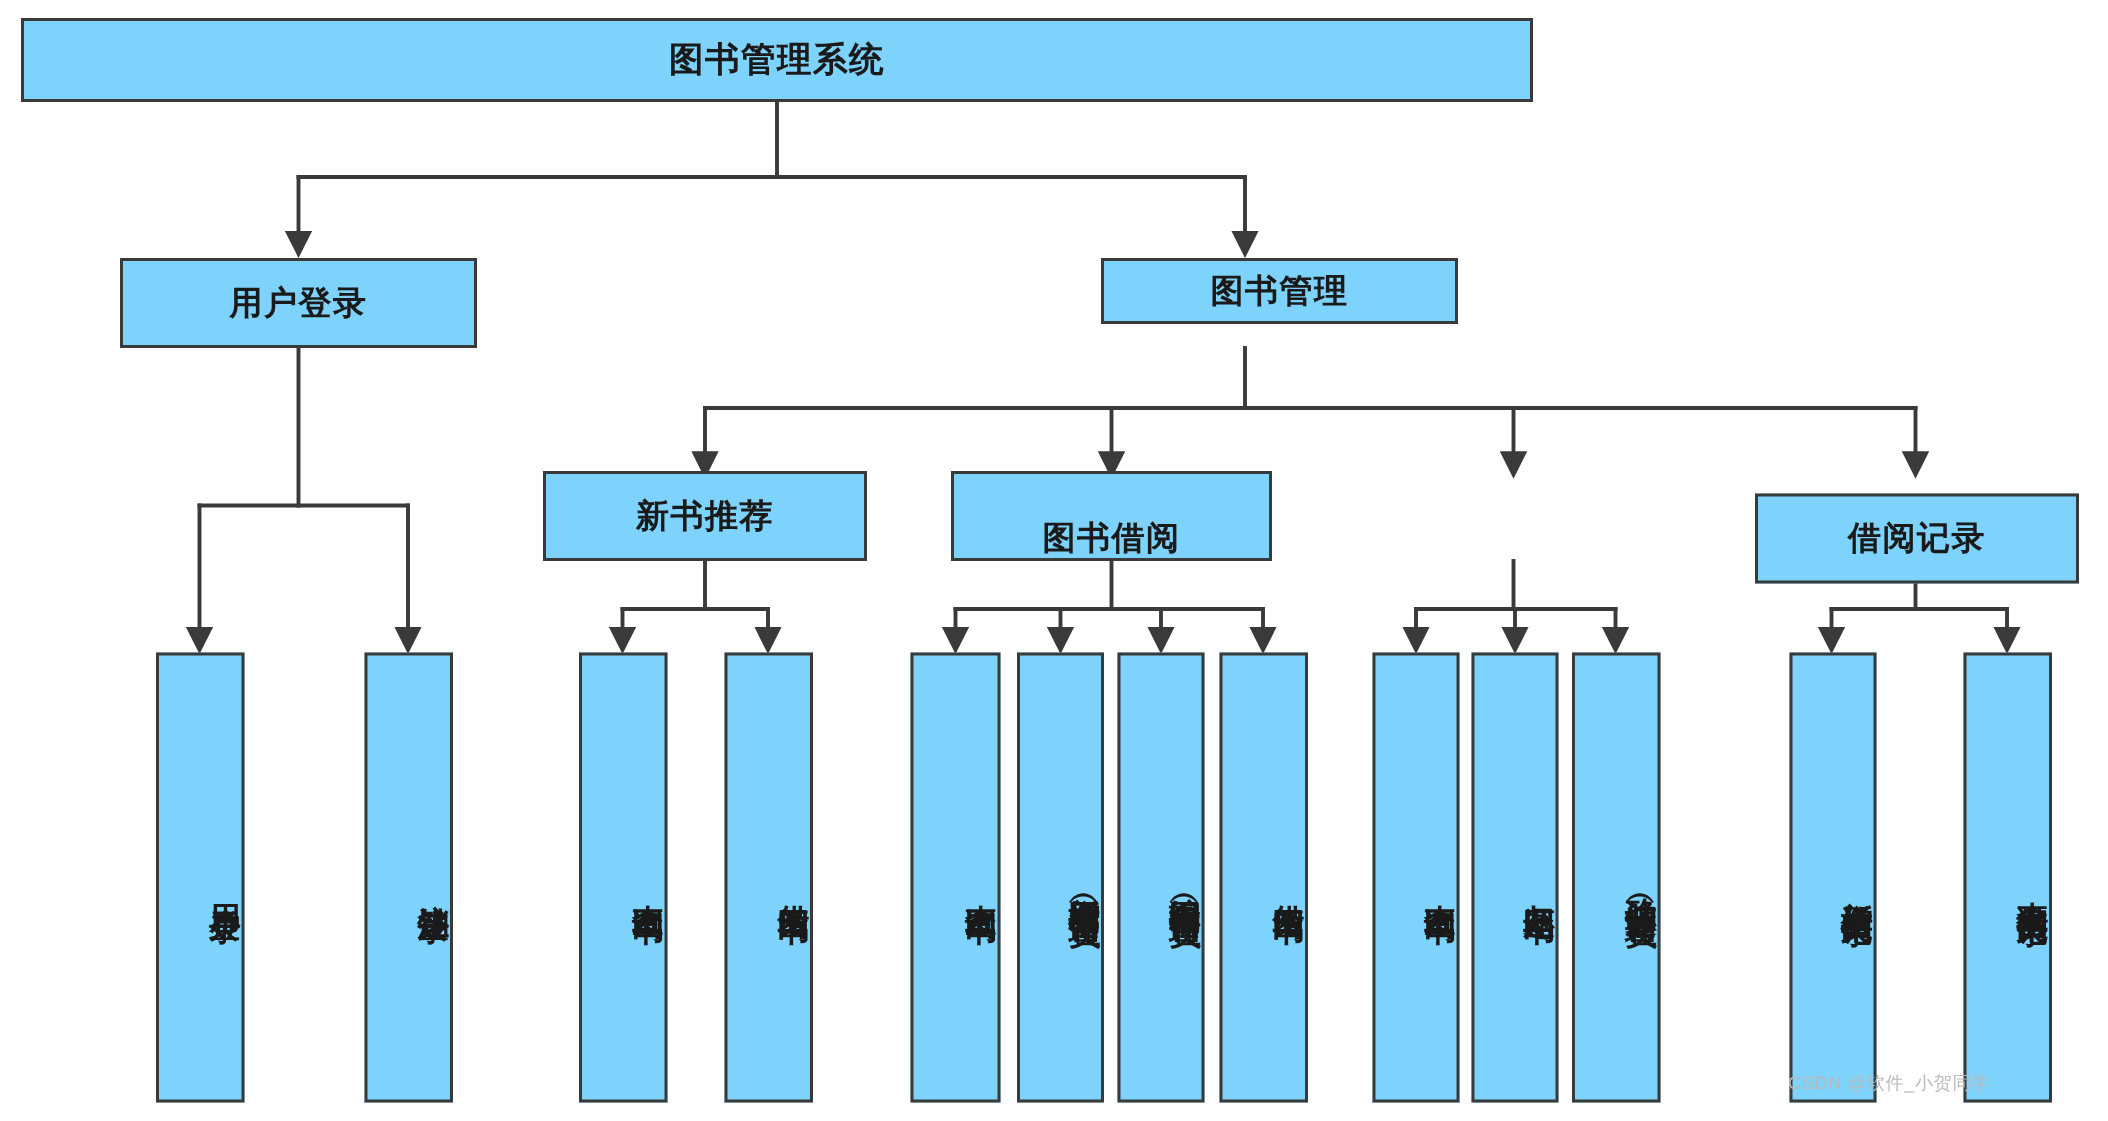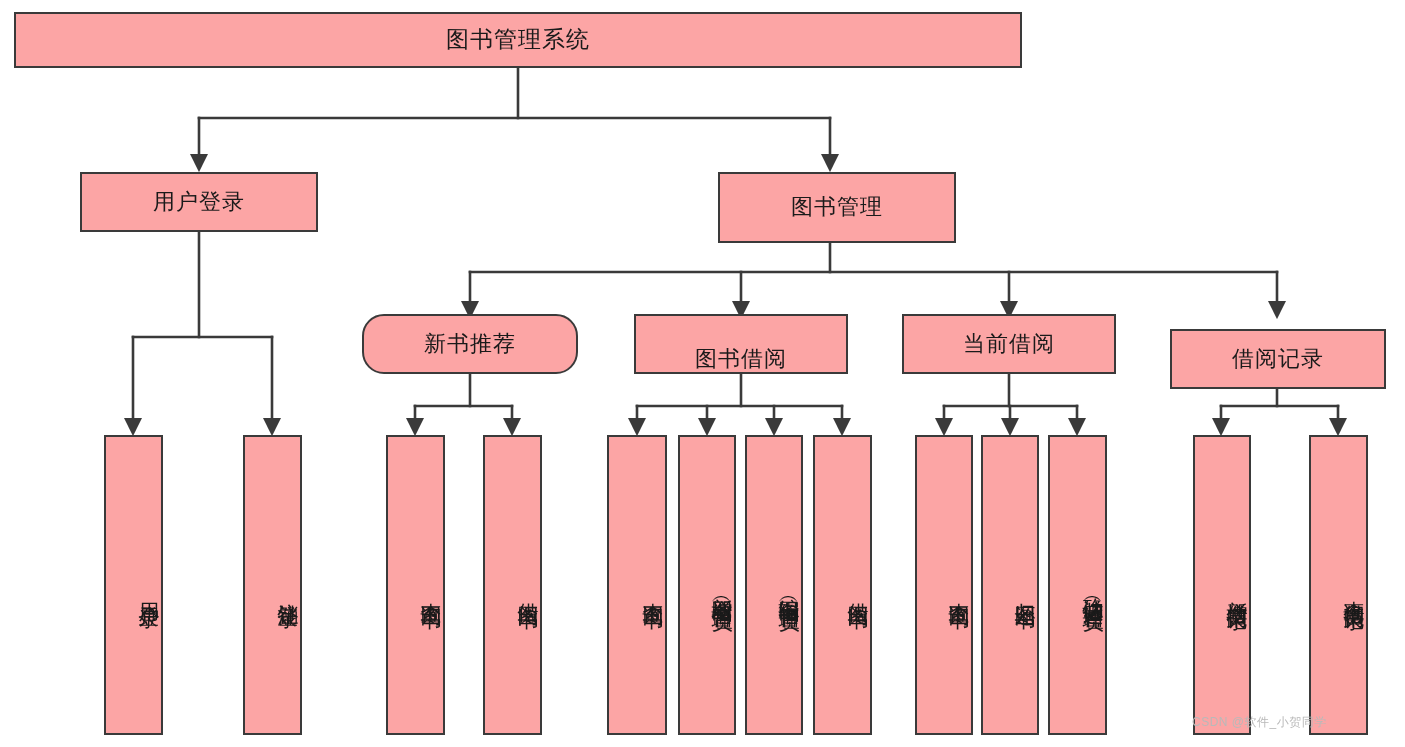--- a/index.html
+++ b/index.html
@@ -23,25 +23,26 @@
     left: 0;
     top: 0;
     width: 1405px;
     height: 747px;
     display: block;
   }
   .node-box {
     position: absolute;
     box-sizing: border-box;
     border: 2px solid #3a3a3a;
-    background: #fca5a5;
+    background: #7dd3fc;
     display: flex;
     align-items: center;
     justify-content: center;
     color: #1a1a1a;
+    font-weight: bold;
   }
   .node-box.horizontal {
     font-size: 22px;
     line-height: 1.2;
     letter-spacing: 1px;
     white-space: nowrap;
   }
   .node-box.root {
     font-size: 23px;
   }
@@ -121,32 +122,29 @@
     </g>
   </svg>
 
   <div class="node-box horizontal root" style="left:14px; top:12px; width:1008px; height:56px;">
     <span>图书管理系统</span>
   </div>
 
   <div class="node-box horizontal" style="left:80px; top:172px; width:238px; height:60px;">
     <span>用户登录</span>
   </div>
-  <div class="node-box horizontal" style="left:718px; top:172px; width:238px; height:71px;">
+  <div class="node-box horizontal" style="left:734px; top:172px; width:238px; height:44px;">
     <span>图书管理</span>
   </div>
 
-  <div class="node-box horizontal" style="left:362px; top:314px; width:216px; height:60px;border-radius:22px;">
+  <div class="node-box horizontal" style="left:362px; top:314px; width:216px; height:60px;">
     <span>新书推荐</span>
   </div>
   <div class="node-box horizontal" style="left:634px; top:314px; width:214px; height:60px;align-items:flex-end;">
     <span>图书借阅</span>
-  </div>
-  <div class="node-box horizontal" style="left:902px; top:314px; width:214px; height:60px;">
-    <span>当前借阅</span>
   </div>
   <div class="node-box horizontal" style="left:1170px; top:329px; width:216px; height:60px;">
     <span>借阅记录</span>
   </div>
 
   <div class="node-box vertical" style="left:104px; top:435px; width:59px; height:300px;">
     <span>用户登录</span>
   </div>
   <div class="node-box vertical" style="left:243px; top:435px; width:59px; height:300px;">
     <span>注销登录</span>

